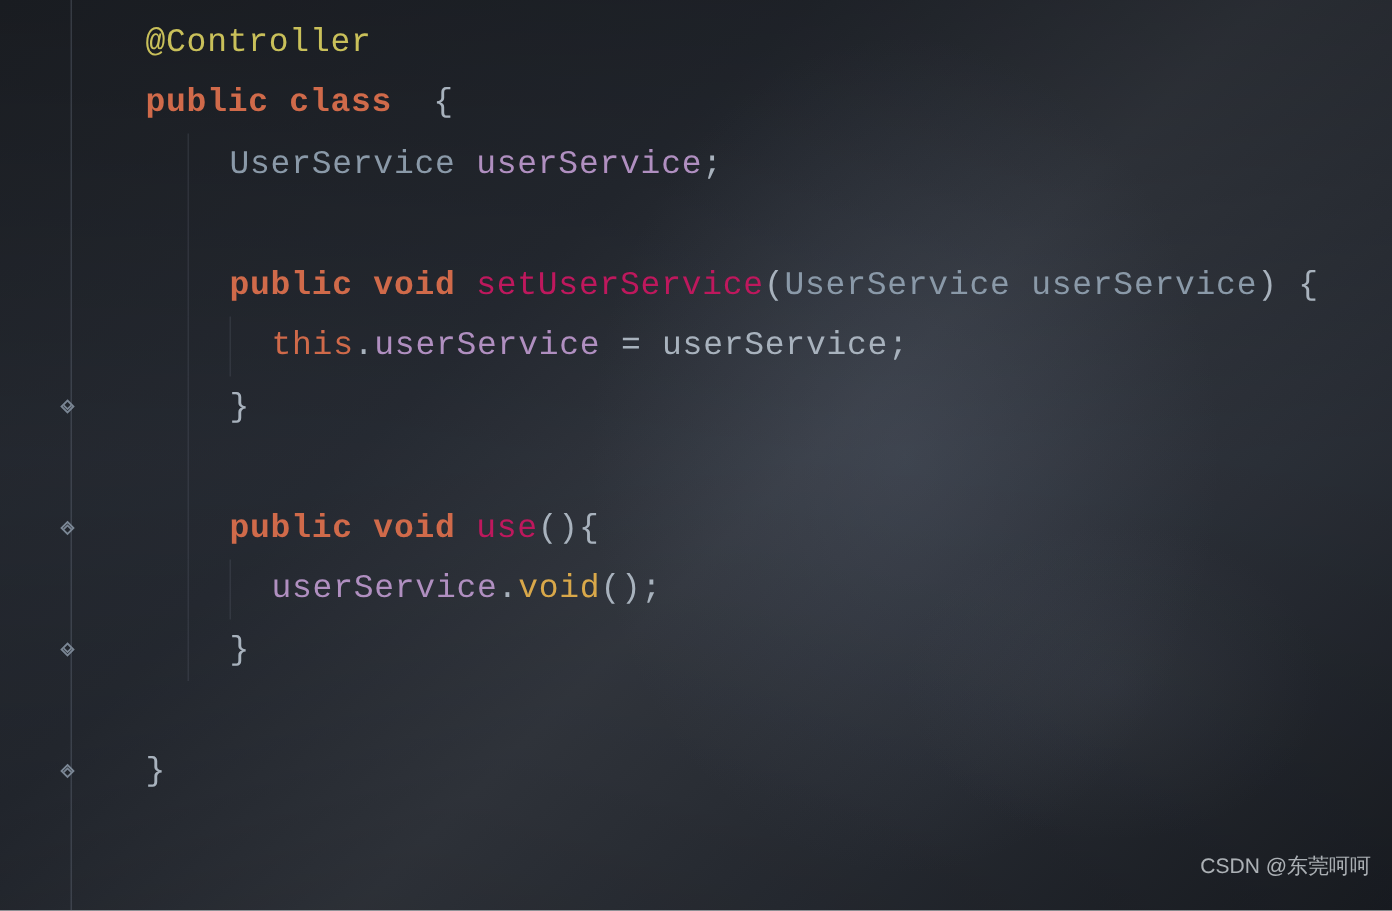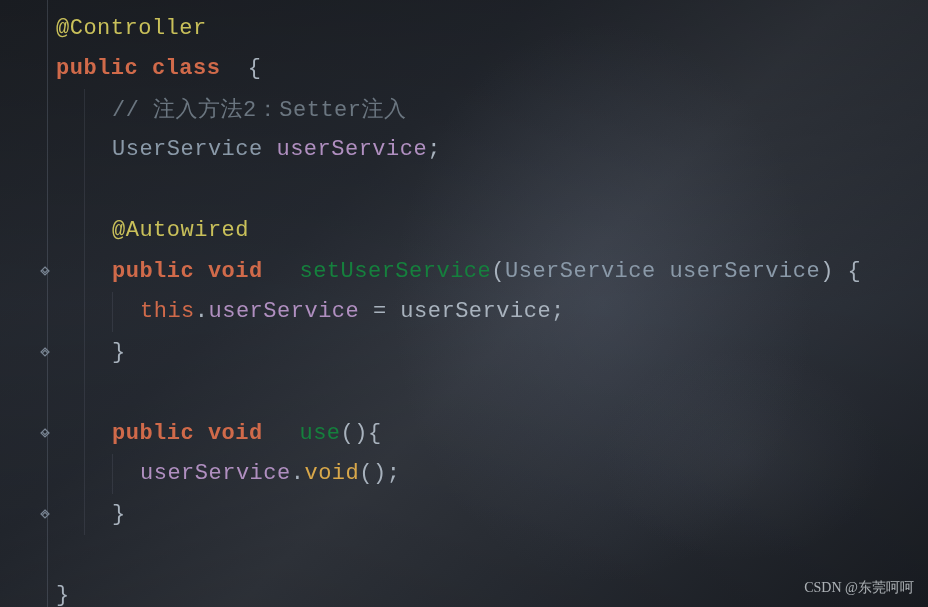--- a/index.html
+++ b/index.html
@@ -21,20 +21,21 @@
         radial-gradient(ellipse 300px 400px at 65% 50%, rgba(100,110,130,0.25), transparent 70%),
         radial-gradient(ellipse 200px 150px at 80% 75%, rgba(80,85,95,0.2), transparent 70%),
         linear-gradient(180deg, rgba(0,0,0,0.3) 0%, rgba(0,0,0,0.1) 50%, rgba(0,0,0,0.25) 100%);
       pointer-events: none;
     }
     .editor {
       display: flex;
       height: 100%;
       position: relative;
       z-index: 1;
+      gap: 41px;
     }
     .gutter {
       width: 56px;
       flex-shrink: 0;
       padding-top: 8px;
       position: relative;
     }
     .gutter-line {
       height: 40.5px;
       position: relative;
@@ -77,33 +78,33 @@
       height: 100%;
       border-left: 1px solid rgba(120,130,145,0.18);
     }
     .indent-guide.first { border-left: none; }
     .annotation { color: #c9c05a; }
     .keyword { color: #d06a4a; font-weight: bold; }
     .class-name { color: #8a99a8; }
     .type { color: #8a99a8; }
     .field { color: #b08fc0; }
     .method { color: #d9a84a; }
-    .method-decl { color: #15803d; margin-left: 23px; }
+    .method-decl { color: #be185d; }
     .param { color: #8a99a8; }
     .comment { color: #6b7680; }
     .punct { color: #a8b2bd; }
     .kw-this { color: #d06a4a; }
     .plain { color: #a8b2bd; }
     .watermark {
       position: absolute;
-      bottom: 10px;
+      bottom: 20px;
       right: 14px;
       color: rgba(220,225,230,0.75);
       font-size: 14px;
-      font-family: Liberation Serif, serif;
+      font-family: Liberation Sans, sans-serif;
       z-index: 5;
     }
   </style>
 </head>
 <body>
 
 <div class="editor">
   <div class="gutter">
     <div class="vline"></div>
     <div class="gutter-line"></div>
@@ -149,27 +150,25 @@
     </div>
     <div class="gutter-line"></div>
     <div class="gutter-line"></div>
   </div>
 
   <div class="code-area">
     <div class="code-line"><span class="annotation">@Controller</span></div>
 
     <div class="code-line"><span class="keyword">public class </span><span class="punct"> {</span></div>
 
-    <div class="code-line"><span class="indent-guide first"></span><span class="indent-guide"></span><span class="comment">// 注入方法2：Setter注入</span></div>
 
     <div class="code-line"><span class="indent-guide first"></span><span class="indent-guide"></span><span class="type">UserService </span><span class="field">userService</span><span class="punct">;</span></div>
 
     <div class="code-line"><span class="indent-guide first"></span><span class="indent-guide"></span></div>
 
-    <div class="code-line"><span class="indent-guide first"></span><span class="indent-guide"></span><span class="annotation">@Autowired</span></div>
 
     <div class="code-line"><span class="indent-guide first"></span><span class="indent-guide"></span><span class="keyword">public void </span><span class="method-decl">setUserService</span><span class="punct">(</span><span class="type">UserService</span><span class="plain"> </span><span class="param">userService</span><span class="punct">) {</span></div>
 
     <div class="code-line"><span class="indent-guide first"></span><span class="indent-guide"></span><span class="indent-guide"></span><span class="kw-this">this</span><span class="punct">.</span><span class="field">userService</span><span class="punct"> = </span><span class="plain">userService</span><span class="punct">;</span></div>
 
     <div class="code-line"><span class="indent-guide first"></span><span class="indent-guide"></span><span class="punct">}</span></div>
 
     <div class="code-line"><span class="indent-guide first"></span><span class="indent-guide"></span></div>
 
     <div class="code-line"><span class="indent-guide first"></span><span class="indent-guide"></span><span class="keyword">public void </span><span class="method-decl">use</span><span class="punct">(){</span></div>

